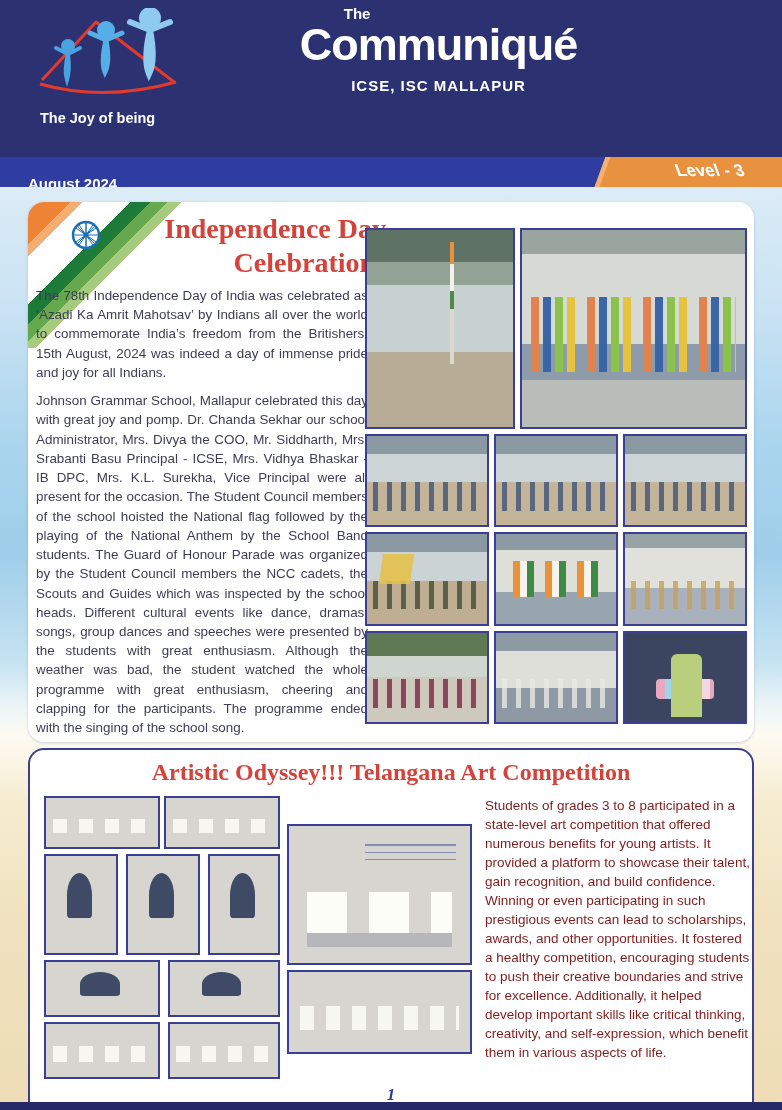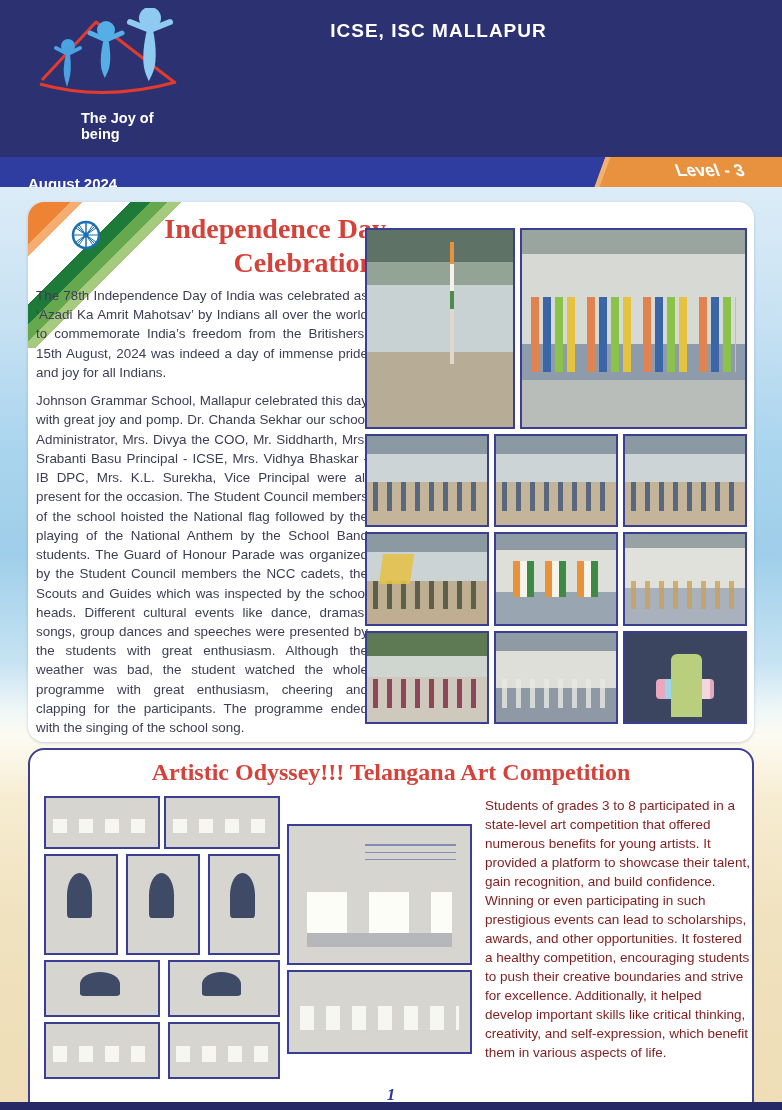--- a/index.html
+++ b/index.html
@@ -2,27 +2,27 @@
 <html><head>
 <meta charset="utf-8">
 <style>
   * { margin:0; padding:0; box-sizing:border-box; }
   body { font-family:"Liberation Sans", sans-serif; background:#888; }
   .page { position:relative; width:782px; height:1110px; margin:0 auto; background:#fff; overflow:hidden; }
 
   
   .header { position:relative; height:157px; background:#2c3172; color:#fff; display:flex; }
   .logo-block { width:185px; padding:8px 0 0 34px; flex:none; }
-  .logo-tagline { color:#fff; font-weight:bold; font-size:14.5px; margin-top:2px; padding-left:6px;margin-left:41px; }
+  .logo-tagline { color:#fff; font-weight:bold; font-size:14.5px; margin-top:2px; padding-left:6px; }
   .masthead-block { flex:1; text-align:center; padding:6px 90px 0 0; }
   .masthead-wrap { display:inline-block; position:relative; }
   .masthead-the { position:absolute; left:44px; top:-1px; font-size:15px; font-weight:bold; }
   .masthead-title { font-size:45px; font-weight:bold; letter-spacing:-1px; line-height:1.15; padding-top:13px; }
   .school-name { font-size:26px; font-weight:bold; letter-spacing:1.5px; margin-top:4px; }
-  .school-sub { font-size:19px; font-weight:bold; letter-spacing:1px; margin-top:14px; }
+  .school-sub { font-size:15px; font-weight:bold; letter-spacing:1px; margin-top:6px; }
 
   
   .issue-bar { position:relative; height:30px; background:#2f3da0; color:#fff; overflow:hidden; }
   .issue-date { position:absolute; left:28px; top:18px; font-size:15px; font-weight:bold; }
   .level-badge { position:absolute; right:-18px; top:0; height:30px; width:200px;
     background:#e8913f; transform:skewX(-20deg); border-left:5px solid #f3b070; }
   .level-badge-text { position:absolute; right:38px; top:4px; transform:skewX(20deg);
     color:#fff; font-size:17px; font-weight:bold; }
 
   
@@ -134,20 +134,24 @@
         <circle cx="34" cy="38" r="7" fill="#4aa3e0"></circle>
         <path d="M34 46 L22 40 M34 46 L46 40 M34 46 Q30 62 33 72 Q36 62 34 46" stroke="#4aa3e0" stroke-width="4" fill="#4aa3e0" stroke-linecap="round"></path>
         <circle cx="72" cy="22" r="9" fill="#55aee6"></circle>
         <path d="M72 32 L56 25 M72 32 L88 25 M72 32 Q67 54 71 64 Q76 54 72 32" stroke="#55aee6" stroke-width="5" fill="#55aee6" stroke-linecap="round"></path>
         <circle cx="116" cy="10" r="11" fill="#8fcbf0"></circle>
         <path d="M116 22 L96 14 M116 22 L136 14 M116 22 Q109 52 115 66 Q122 52 116 22" stroke="#8fcbf0" stroke-width="6" fill="#8fcbf0" stroke-linecap="round"></path>
       </svg>
       <div class="logo-tagline">The Joy of being</div>
     </div>
     <div class="masthead-block">
+      <div class="masthead-wrap">
+        <span class="masthead-the">The</span>
+        <div class="masthead-title">Communiqué</div>
+      </div>
       <div class="school-sub">ICSE, ISC MALLAPUR</div>
     </div>
   </div>
 
   <div class="issue-bar">
     <span class="issue-date">August 2024</span>
     <div class="level-badge"></div>
     <span class="level-badge-text">Level - 3</span>
   </div>
 

